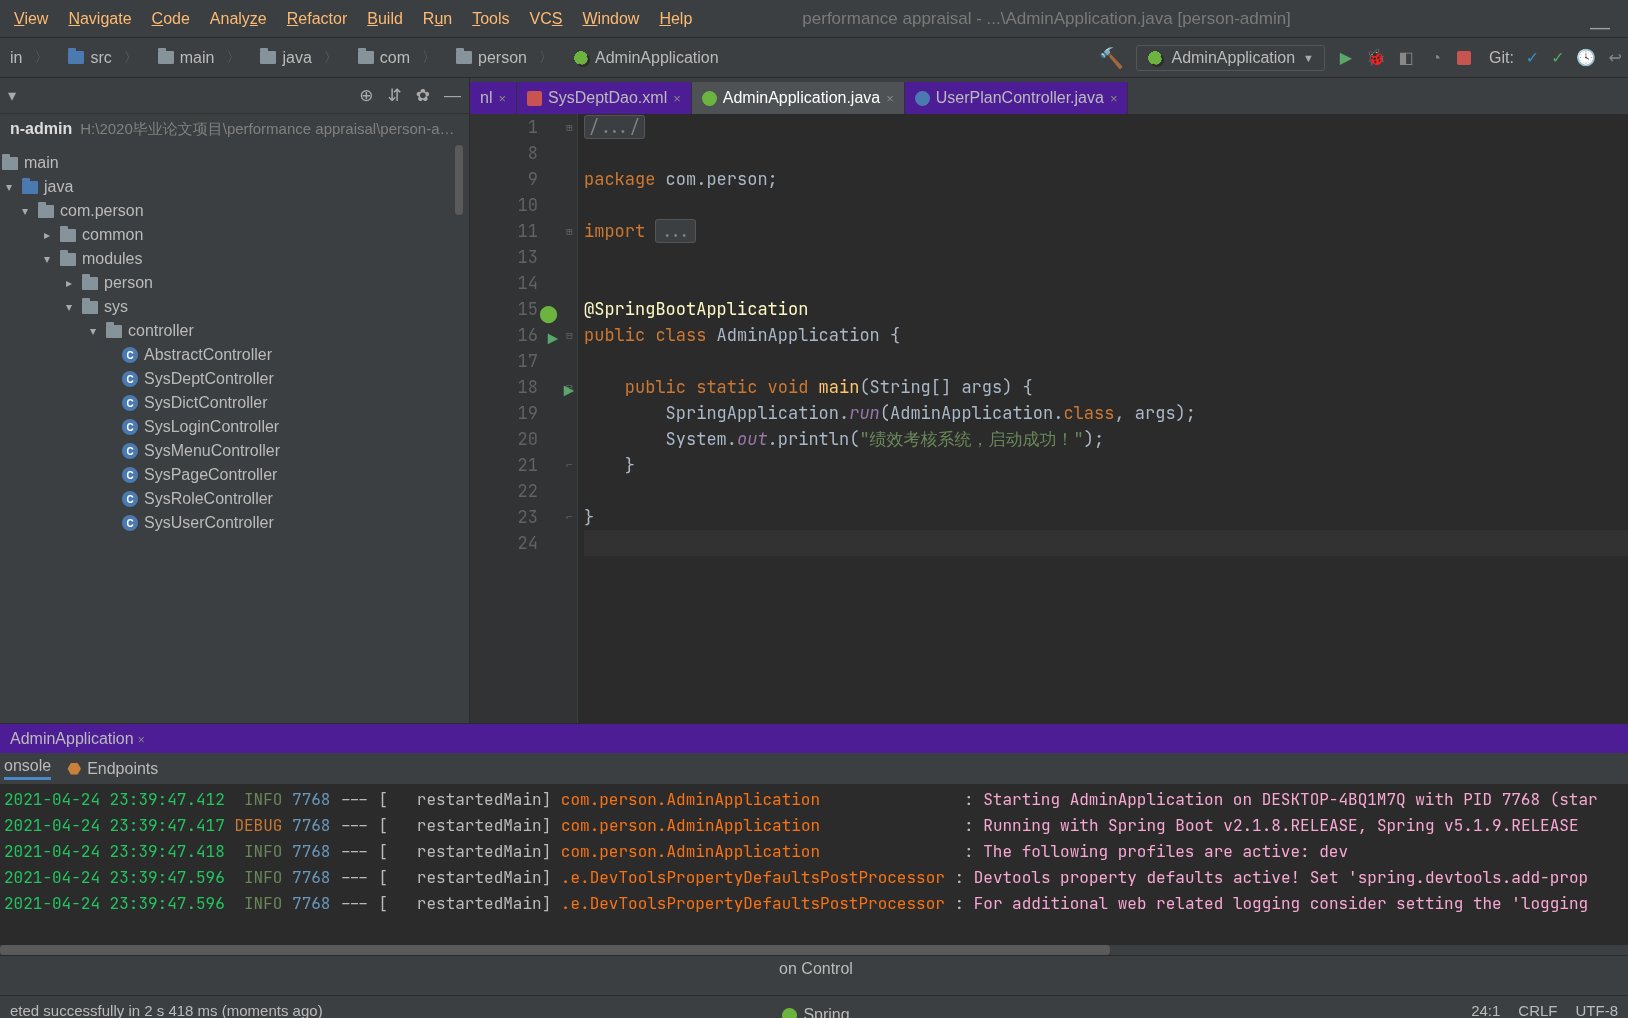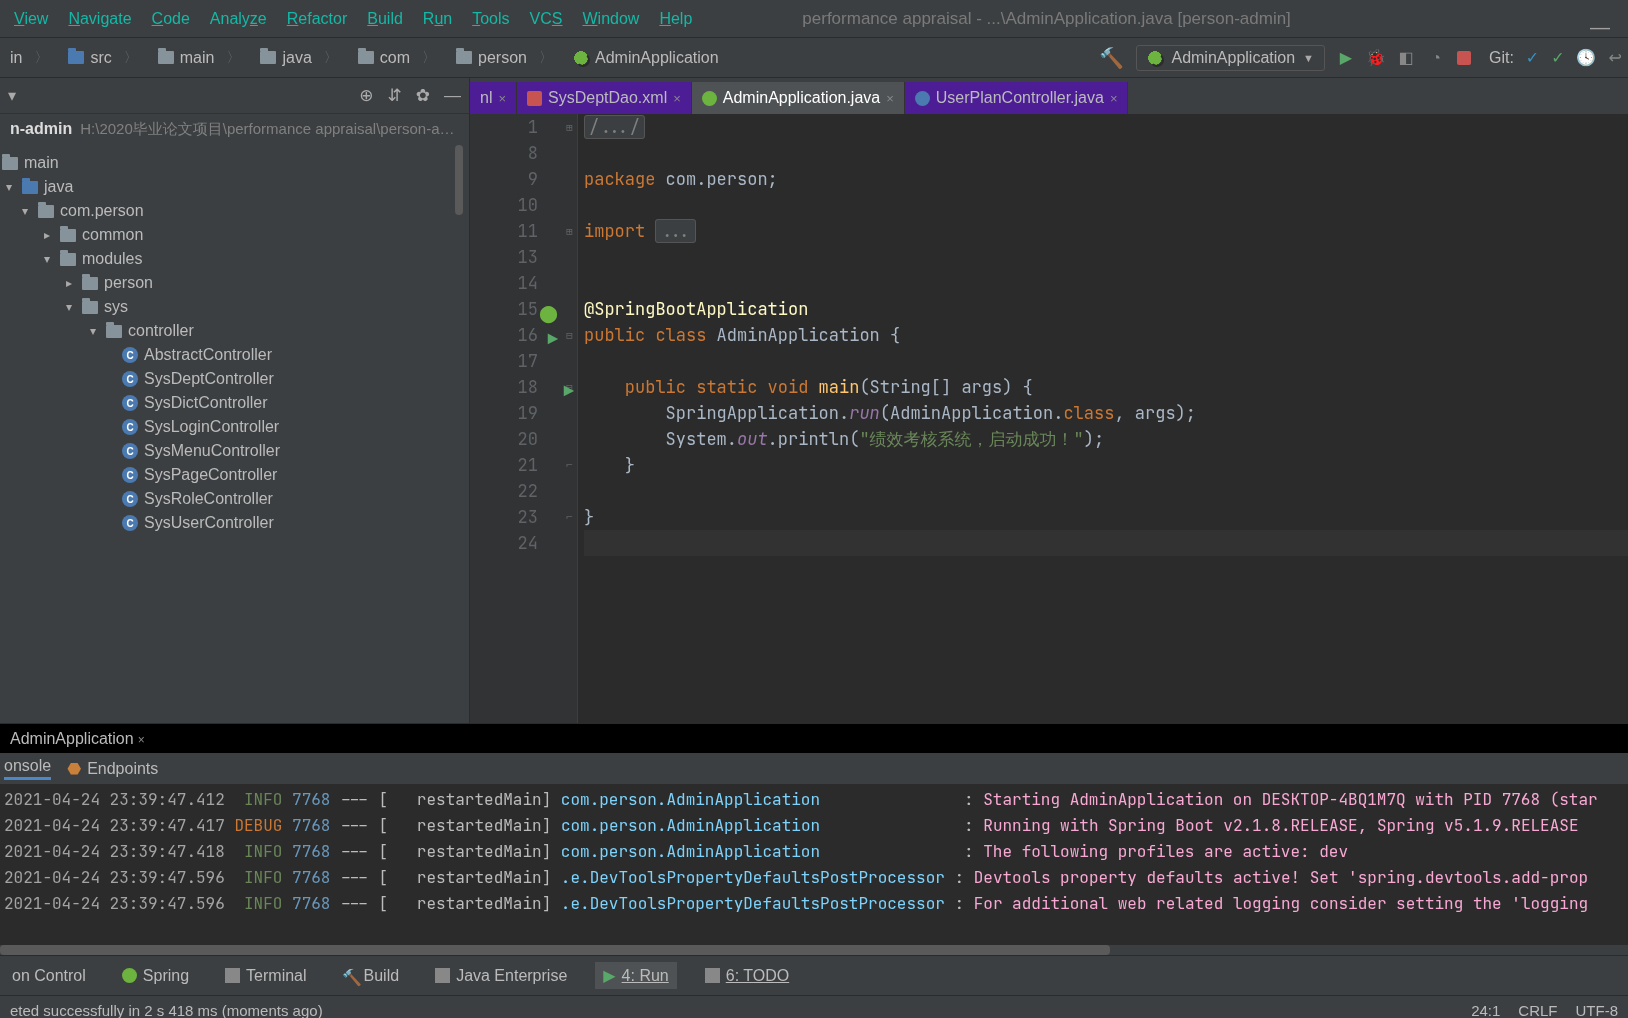--- a/index.html
+++ b/index.html
@@ -16,21 +16,21 @@
   .menubar {
     height: 38px;
     background: #3c3f41;
     display: flex;
     align-items: center;
     padding-left: 4px;
     border-bottom: 1px solid #2b2b2b;
   }
   .menubar .menu-item {
     padding: 0 10px;
-    color: #14b8a6;
+    color: #fdba74;
     cursor: pointer;
   }
   .menubar .menu-item span.mn { text-decoration: underline; }
   .title-text {
     margin-left: 100px;
     color: #7a7a7a;
     font-size: 17px;
   }
   .minimize-icon { position: absolute; right: 18px; top: 16px; color: #a0a0a0; font-size: 20px; }
   
@@ -124,51 +124,52 @@
   .ann { color:#fef9c3; }
   .cls { color:#a9b7c6; }
   .mth { color:#ffc66d; }
   .str { color:#6a8759; }
   .fld { color:#9876aa; font-style:italic; }
   .fold-box { background:#3c3f41; border:1px solid #555; padding:0 4px; border-radius:3px; color:#808080; }
   .caret-line { background:#323232; }
   
   
   .run-header {
-    height: 30px; background:#000000; display:flex; align-items:center; padding-left:4px; gap:10px;
+    height: 30px; background:#4c1d95; display:flex; align-items:center; padding-left:4px; gap:10px;
     border-top:1px solid #2b2b2b;
     text-align:center;
   }
   .run-header .rtab { color:#bbbbbb; padding:3px 6px; }
   .run-header .rtab .close-sm { color:#888; font-size:12px; margin-left:4px; }
   .run-subhdr {
     height: 32px; background:#3c3f41; display:flex; align-items:center; gap:16px; padding-left:4px;
     border-bottom:1px solid #2b2b2b;
   }
   .run-subhdr .stab { color:#bbbbbb; display:flex; align-items:center; gap:6px; }
   .run-subhdr .stab.active { border-bottom:3px solid #4a88c7; padding-bottom:2px; }
   .ep-icon { color:#c9803a; }
   .console {
     height: 160px; background:#2b2b2b; font-family:"JetBrains Mono","Consolas",monospace;
     font-size:16px; overflow:hidden; padding:2px 4px;
   }
   .console .cl { white-space:pre; line-height:26px; }
-  .ts { color:#a3a3a3;text-align:center; }
+  .ts { color:#22c55e;text-align:center; }
   .lvl-info { color:#6a8759; }
   .lvl-debug { color:#cc7832; }
   .pid { color:#6897bb; }
-  .logger { color:#7dd3fc; }
+  .logger { color:#f97316; }
   .msg { color:#f9a8d4; }
   .console-scroll { height:10px; background:#3c3f41; position:relative; }
   .console-scroll .thumb { position:absolute; left:0; top:0; height:10px; width:1110px; background:#5a5a5a; border-radius:4px; }
 
   
   .bottom-tabs {
     height:40px; background:#3c3f41; display:flex; align-items:center; gap:20px; padding-left:4px;
     border-top:1px solid #2b2b2b;
+    flex-direction:column;
   }
   .btab { display:flex; align-items:center; gap:6px; color:#bbbbbb; padding:4px 8px; }
   .btab.active { background:#4e5254; }
   .btab .bicon { width:15px; height:15px; display:inline-block; }
   .play-icon-sm { color:#59a869; }
 
   
   .statusbar {
     height:30px; background:#3c3f41; display:flex; align-items:center;
     justify-content:space-between; padding:0 10px; color:#bbbbbb; font-size:15px;

